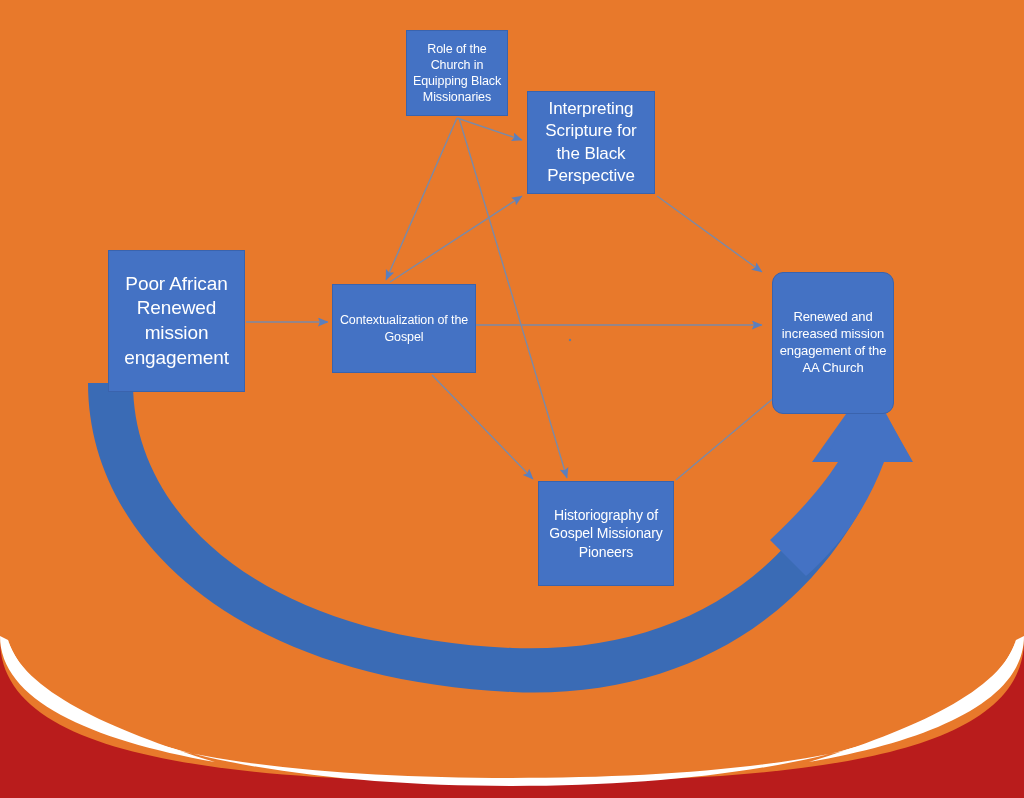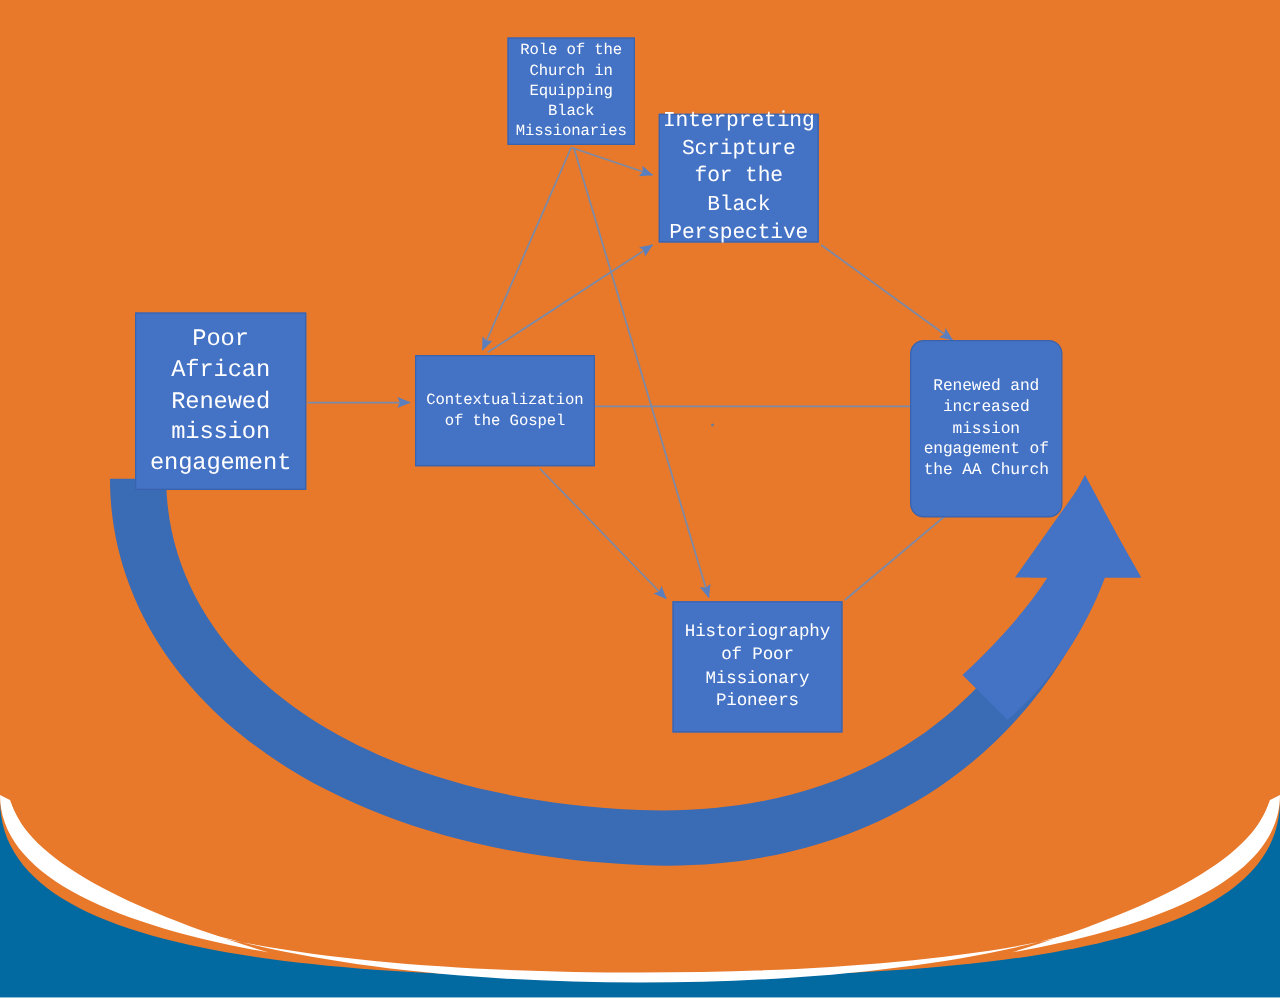--- a/index.html
+++ b/index.html
@@ -5,23 +5,23 @@
 <style>
   html, body {
     margin: 0;
     padding: 0;
     background: #ffffff;
   }
   #canvas {
     position: relative;
     width: 1024px;
     height: 798px;
-    background: #0369a1;
+    background: #b91c1c;
     overflow: hidden;
-    font-family: Liberation Mono, monospace;
+    font-family: Liberation Sans, sans-serif;
   }
   #bg-svg, #arrows-svg {
     position: absolute;
     top: 0;
     left: 0;
     width: 1024px;
     height: 798px;
   }
   .node {
     position: absolute;
@@ -38,21 +38,21 @@
   }
   .node span {
     display: block;
     padding: 0 4px;
   }
   
   #node-role          { left:406px; top:30px;  width:102px; height:86px;  font-size:12.5px; }
   #node-interpreting  { left:527px; top:91px;  width:128px; height:103px; font-size:17px; }
   #node-poor          { left:108px; top:250px; width:137px; height:142px; font-size:19px;   }
   #node-context       { left:332px; top:284px; width:144px; height:89px;  font-size:12.5px; }
-  #node-renewed       { left:728px; top:272px; width:122px; height:142px; font-size:13px;border-radius:11px;   }
+  #node-renewed       { left:772px; top:272px; width:122px; height:142px; font-size:13px;border-radius:11px;   }
   #node-historiography{ left:538px; top:481px; width:136px; height:105px; font-size:14px;   }
 </style>
 </head>
 <body>
 
 <div id="canvas">
 
   <svg id="bg-svg" viewBox="0 0 1024 798" xmlns="http://www.w3.org/2000/svg">
 
     <path d="M 0,0 L 1024,0 L 1024,640 C 1024,760 790,782 512,782 C 234,782 0,760 0,640 Z" fill="#E8792B"></path>
@@ -114,16 +114,16 @@
 
   <div class="node" id="node-context">
     <span>Contextualization of the Gospel</span>
   </div>
 
   <div class="node" id="node-renewed">
     <span>Renewed and increased mission engagement of the AA Church</span>
   </div>
 
   <div class="node" id="node-historiography">
-    <span>Historiography of Poor Missionary Pioneers</span>
+    <span>Historiography of Gospel Missionary Pioneers</span>
   </div>
 
 </div>
 
 </body></html>

